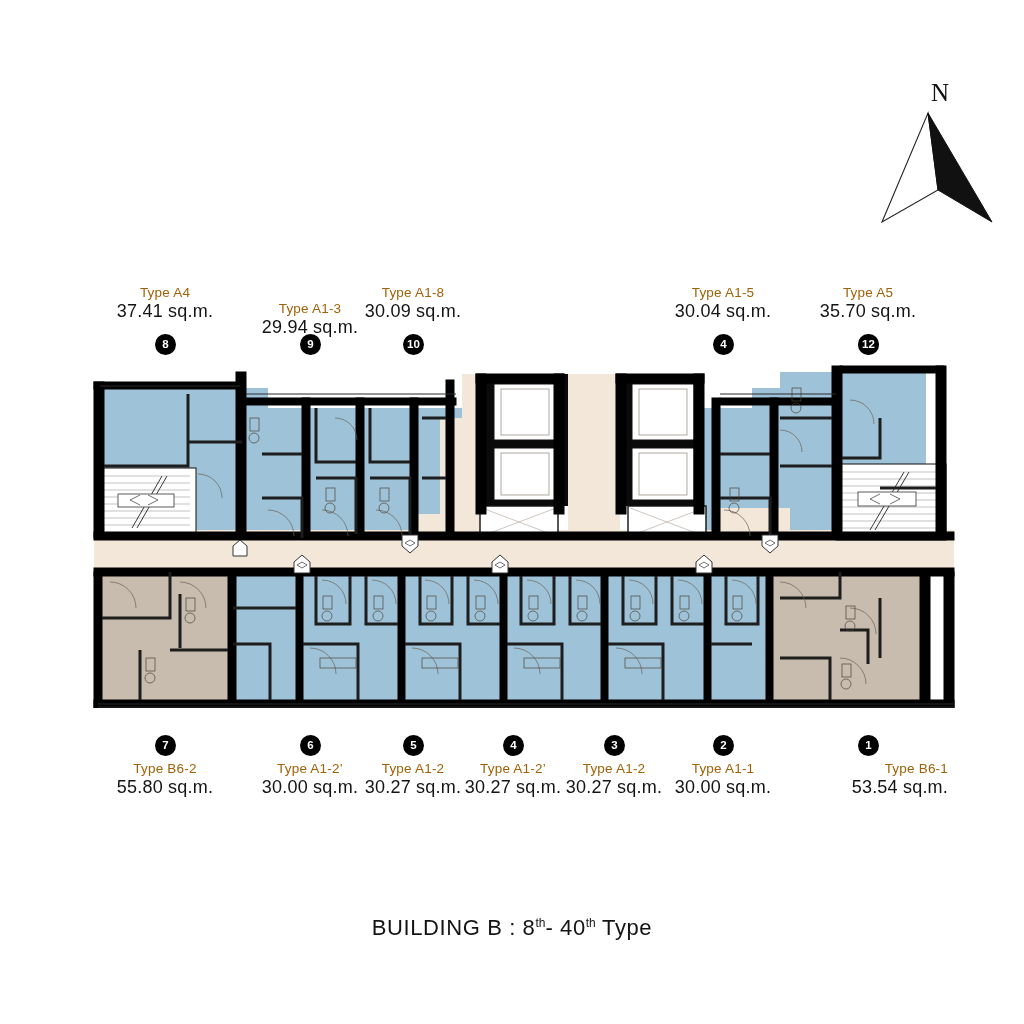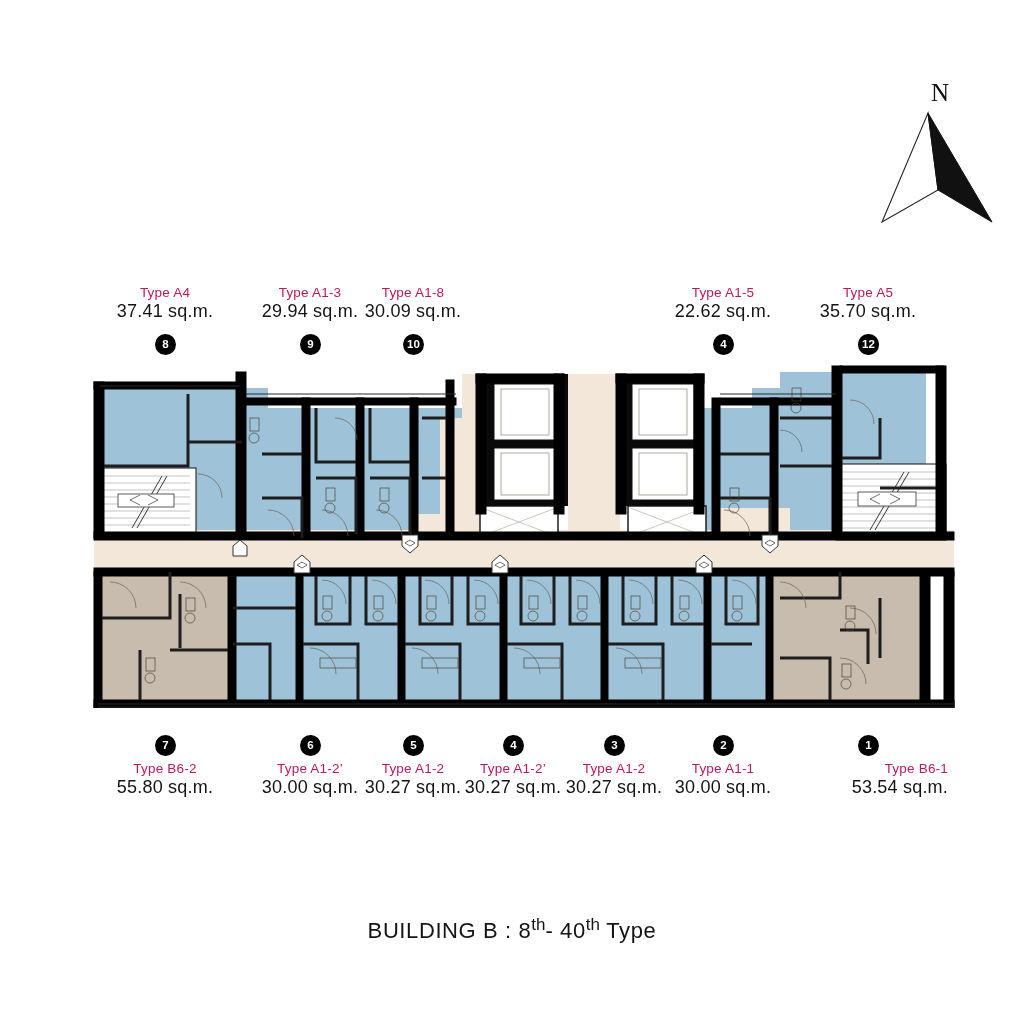--- a/index.html
+++ b/index.html
@@ -15,38 +15,38 @@
   #north{position:absolute;left:880px;top:80px;width:120px;height:145px;}
   #north .n-letter{
     position:absolute;left:0;top:0;width:120px;text-align:center;
     font-family:"Liberation Serif", serif;font-size:25px;line-height:26px;color:#111;
   }
   #north svg{position:absolute;left:0;top:30px;}
 
   
   .callout{position:absolute;text-align:center;white-space:nowrap;}
   .callout .ctype{
-    font-size:13.5px;letter-spacing:.2px;line-height:19px;color:#be185d;
+    font-size:13.5px;letter-spacing:.2px;line-height:19px;color:#a16207;
   }
   .callout .carea{
     font-size:18px;letter-spacing:.2px;line-height:19px;color:#141414;
   }
   .marker{
     position:absolute;width:21px;height:21px;border-radius:50%;
     background:#000;color:#fff;font-size:11.5px;font-weight:bold;
     display:flex;align-items:center;justify-content:center;
     line-height:1;
   }
 
   
   #title{
     position:absolute;left:0;top:915px;width:1024px;text-align:center;
     font-size:22px;letter-spacing:.6px;color:#141414;
   }
-  #title sup{font-size:17px;vertical-align:super;letter-spacing:0;}
+  #title sup{font-size:12px;vertical-align:super;letter-spacing:0;}
 
   
   #plan{position:absolute;left:80px;top:358px;}
 </style>
 </head>
 <body>
 
 <div id="stage">
 
   <div id="north">
@@ -56,33 +56,33 @@
       <polygon points="48,3 58,80 112,112" fill="#111111" stroke="#111111" stroke-width="1"></polygon>
     </svg>
   </div>
 
   <div id="top-callouts">
       <div class="callout" style="left: 85px; width: 160px; top: 283px;">
         <div class="ctype">Type A4</div>
         <div class="carea">37.41 sq.m.</div>
       </div>
       <div class="marker" style="left: 155px; top: 334px;">8</div>
-      <div class="callout" style="left: 230px; width: 160px; top: 283px;">
+      <div class="callout" style="left: 230px; width: 160px; top: 299px;">
         <div class="ctype">Type A1-3</div>
         <div class="carea">29.94 sq.m.</div>
       </div>
       <div class="marker" style="left: 300px; top: 334px;">9</div>
       <div class="callout" style="left: 333px; width: 160px; top: 283px;">
         <div class="ctype">Type A1-8</div>
         <div class="carea">30.09  sq.m.</div>
       </div>
       <div class="marker" style="left: 403px; top: 334px;">10</div>
       <div class="callout" style="left: 643px; width: 160px; top: 283px;">
         <div class="ctype">Type A1-5</div>
-        <div class="carea">22.62  sq.m.</div>
+        <div class="carea">30.04  sq.m.</div>
       </div>
       <div class="marker" style="left: 713px; top: 334px;">4</div>
       <div class="callout" style="left: 788px; width: 160px; top: 283px;">
         <div class="ctype">Type A5</div>
         <div class="carea">35.70  sq.m.</div>
       </div>
       <div class="marker" style="left: 858px; top: 334px; border-radius: 10px;">12</div>
     </div>
 
   <svg id="plan" width="880" height="350" viewBox="0 0 880 350">

